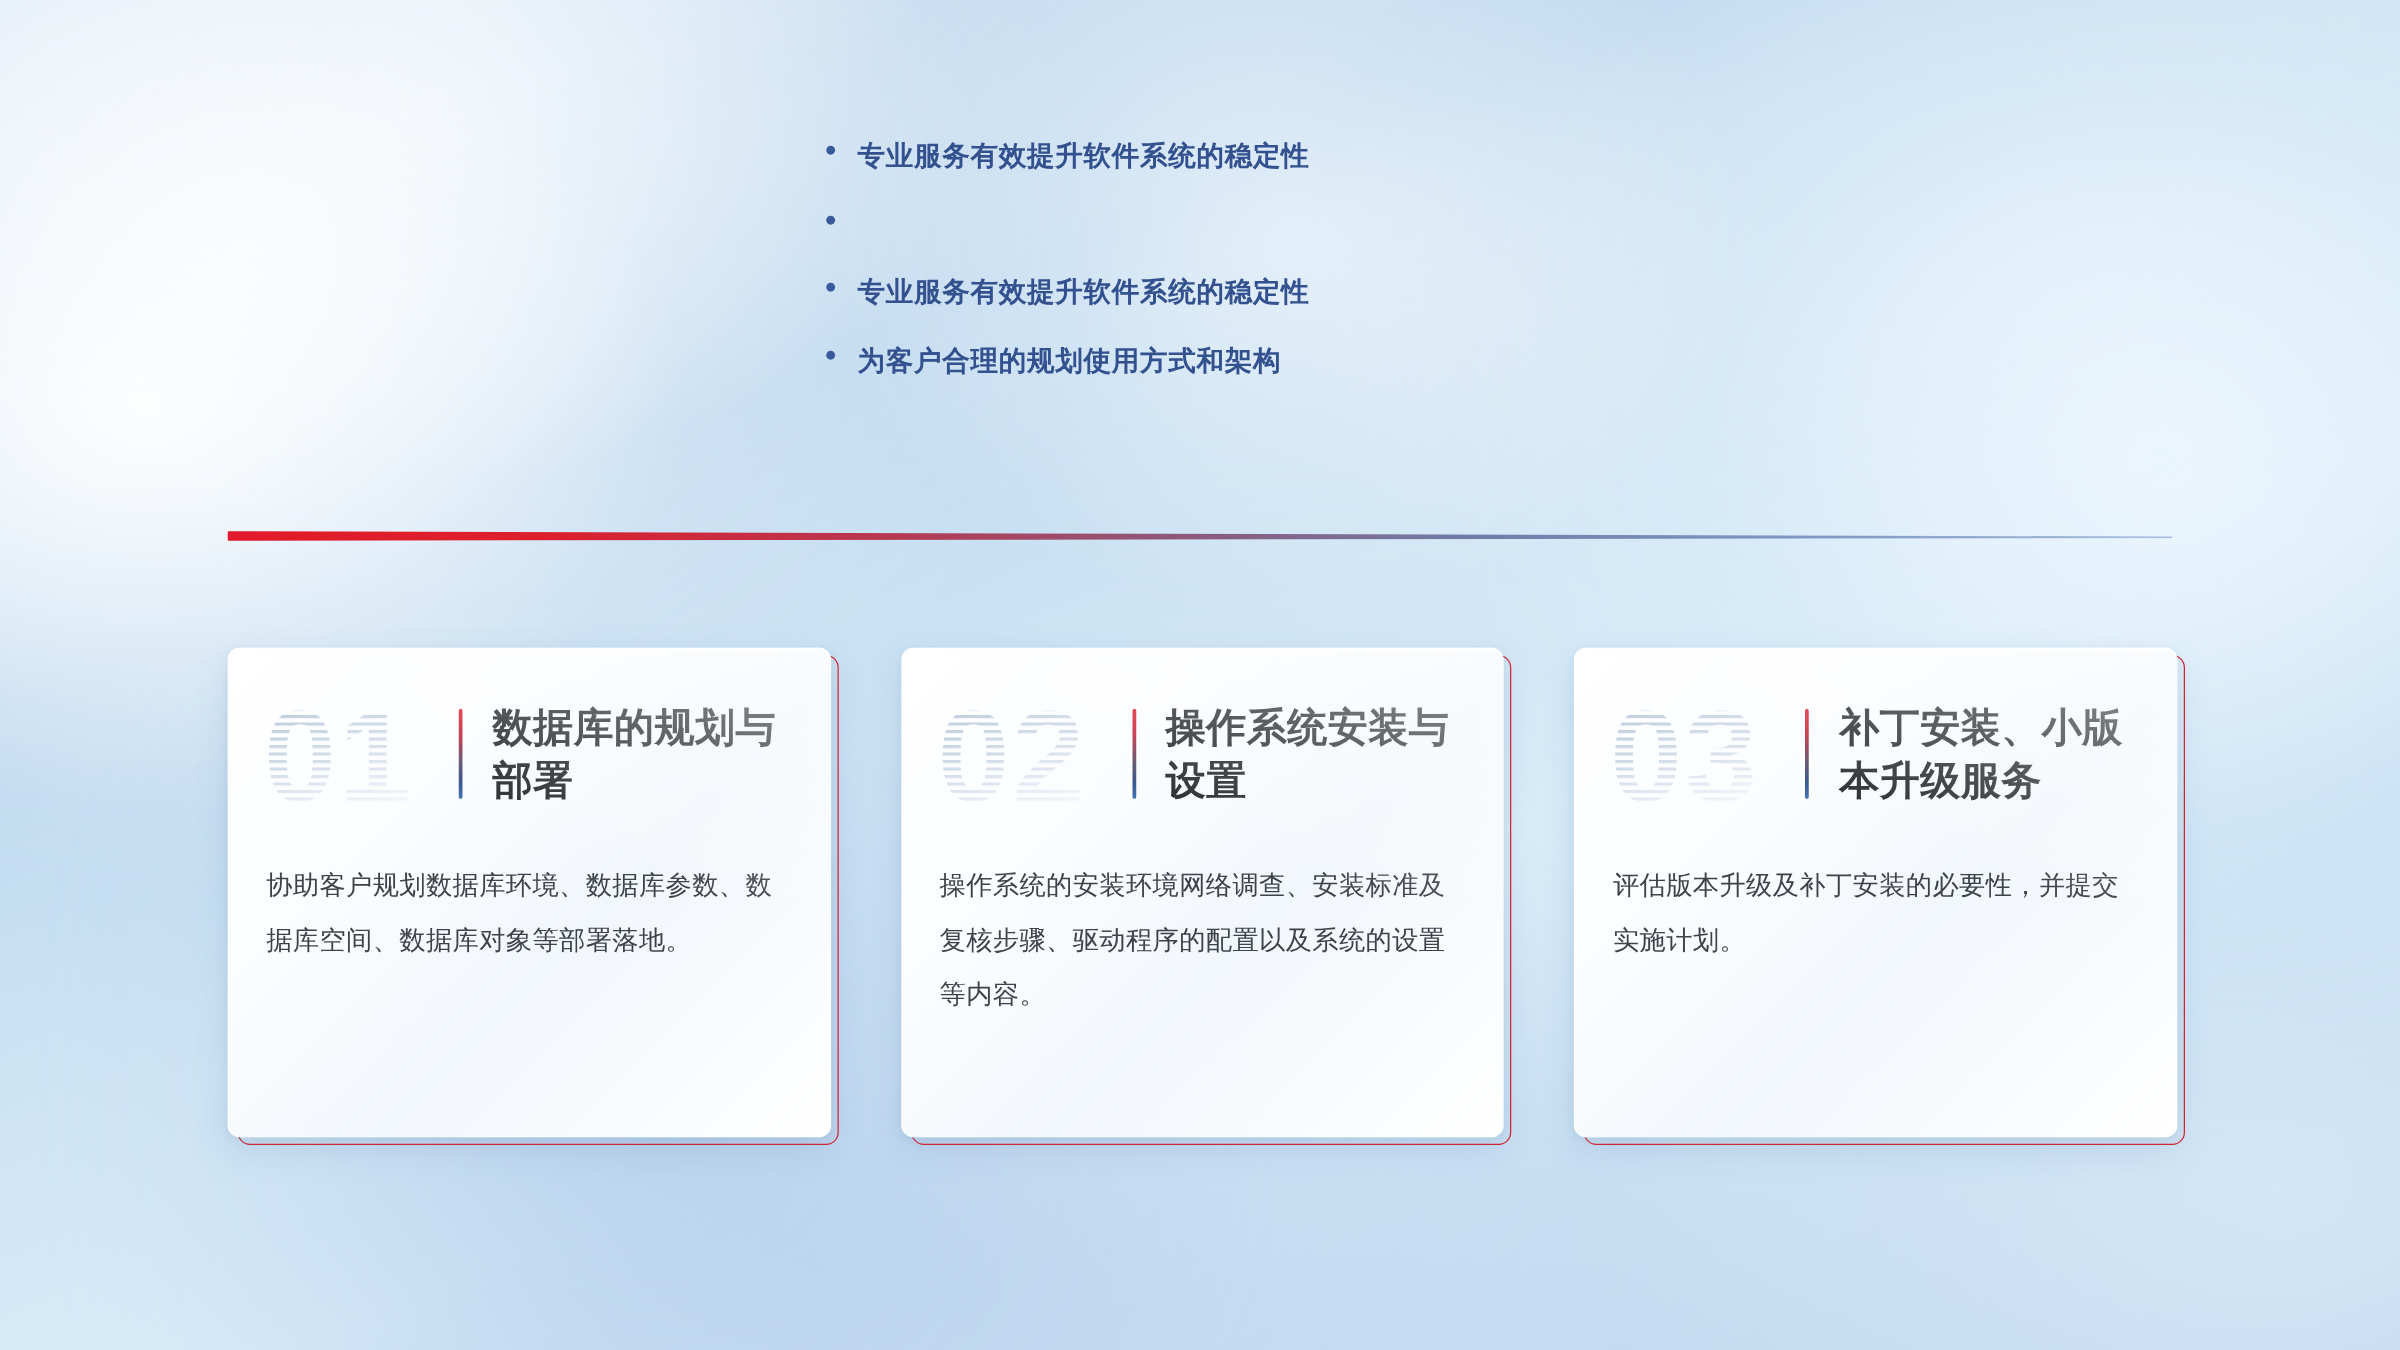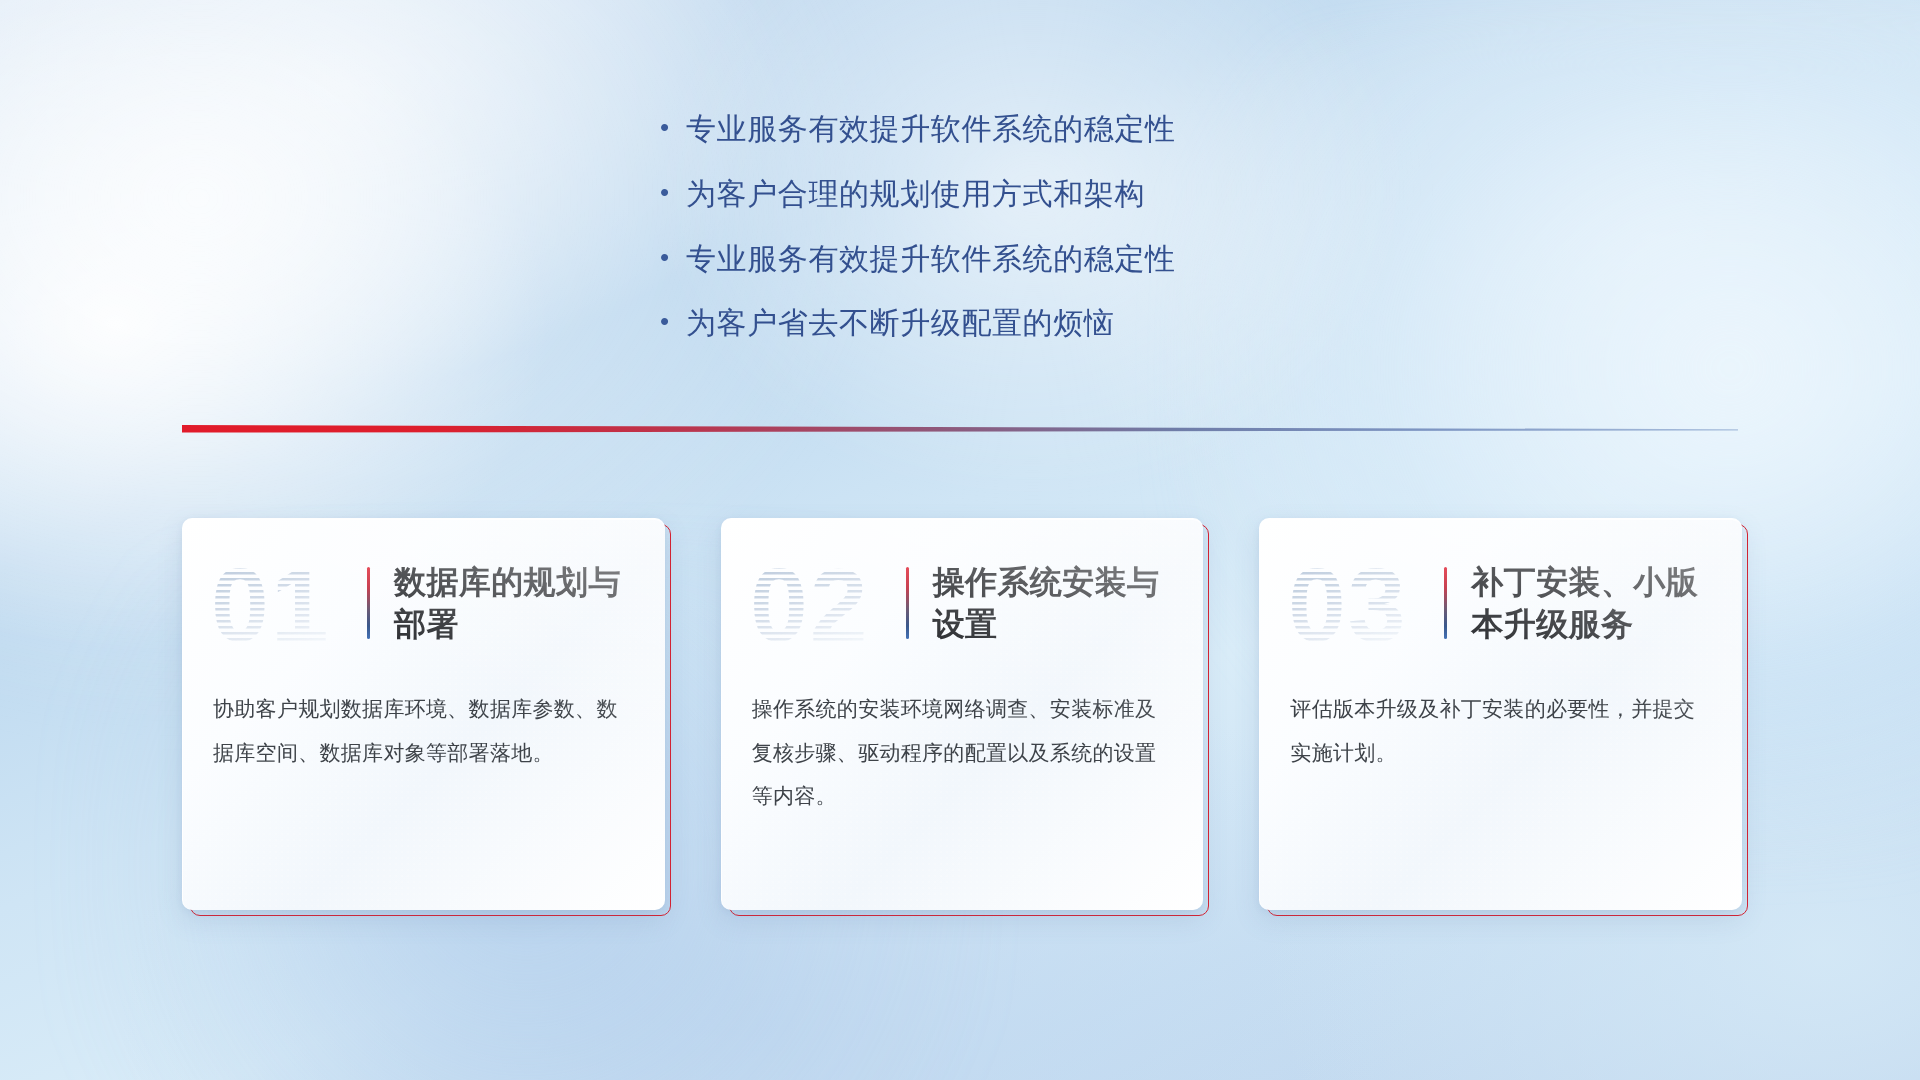--- a/index.html
+++ b/index.html
@@ -78,25 +78,25 @@
   .bullet-dot {
     width: 26px;
     flex: 0 0 26px;
     color: #3a5b9b;
     font-size: 26px;
     line-height: 1;
     text-align: left;
     transform: translateY(-3px);
   }
   .bullet-text {
-    font-size: 30px;
+    font-size: 22px;
     line-height: 1.26;
     color: #33508f;
     letter-spacing: 0.6px;
-    font-weight: 400;
+    font-weight: 700;
   }
 
   
   .divider-wrap {
     position: absolute;
     left: 182px;
     top: 420px;
     width: 1556px;
     height: 18px;
     pointer-events: none;
@@ -214,29 +214,28 @@
   <div class="bg-wash-c"></div>
   <div class="bg-wash-d"></div>
 
   <div class="bullets">
     <div class="bullet-row">
       <span class="bullet-dot">•</span>
       <span class="bullet-text">专业服务有效提升软件系统的稳定性</span>
     </div>
     <div class="bullet-row">
       <span class="bullet-dot">•</span>
-      <span class="bullet-text">为客户合理的规划使用方式和架构</span>
     </div>
     <div class="bullet-row">
       <span class="bullet-dot">•</span>
       <span class="bullet-text">专业服务有效提升软件系统的稳定性</span>
     </div>
     <div class="bullet-row">
       <span class="bullet-dot">•</span>
-      <span class="bullet-text">为客户省去不断升级配置的烦恼</span>
+      <span class="bullet-text">为客户合理的规划使用方式和架构</span>
     </div>
   </div>
 
   <div class="divider-wrap">
     <svg viewBox="0 0 1556 18" preserveAspectRatio="none" aria-hidden="true">
       <defs>
         <linearGradient id="divGrad" x1="0" y1="0" x2="1" y2="0">
           <stop offset="0" stop-color="#e11b2a"></stop>
           <stop offset="0.16" stop-color="#dd1f2d"></stop>
           <stop offset="0.33" stop-color="#b9364f"></stop>

